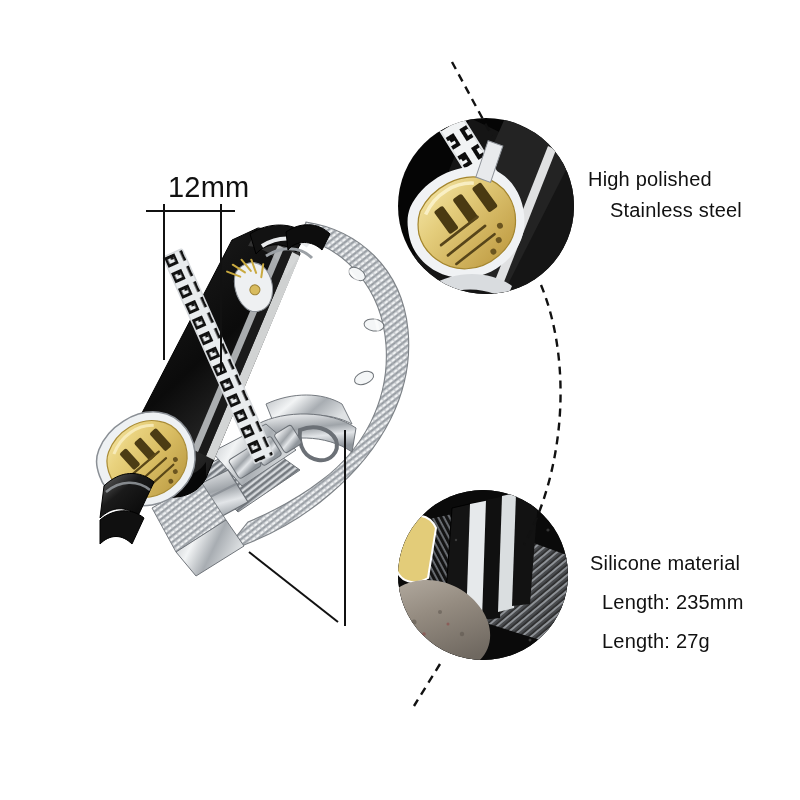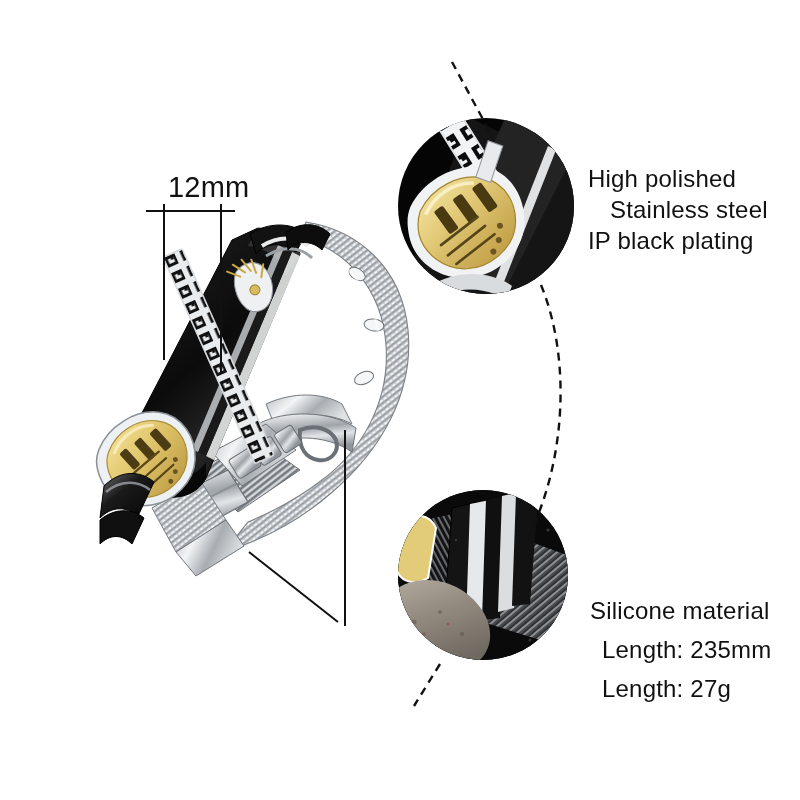--- a/index.html
+++ b/index.html
@@ -19,38 +19,38 @@
   .layer {
     position: absolute;
     left: 0; top: 0;
     width: 800px;
     height: 800px;
   }
   .anno-text {
     position: absolute;
     color: #111111;
     font-family: "Liberation Sans", sans-serif;
-    font-size: 24px;
+    font-size: 20px;
     line-height: 30px;
     white-space: nowrap;
     letter-spacing: 0.2px;
   }
   #dim-label {
     left: 148px;
     top: 172px;
     font-size: 29px;
     margin-left: 20px;
   }
   #spec-right-block {
     left: 588px;
     top: 164px;
   }
   #spec-bottom-block {
     left: 590px;
-    top: 596px;
+    top: 548px;
   }
   #spec-bottom-block .sub {
     margin-left: 12px;
     margin-top: 9px;
   }
   #manual-label {
     left: 168px;
     top: 628px;
   }
   .spec-line { display: block; }
@@ -399,21 +399,20 @@
     <line x1="249" y1="552" x2="338" y2="622" stroke="#111111" stroke-width="2"></line>
 
     <line x1="345" y1="430" x2="345" y2="626" stroke="#111111" stroke-width="2"></line>
   </svg>
 
   <div class="anno-text" id="dim-label">12mm</div>
 
   <div class="anno-text" id="spec-right-block">
     <span class="spec-line">High polished</span>
     <span class="spec-line" style="margin-left:22px;">Stainless steel</span>
-    <span class="spec-line">IP black plating</span>
   </div>
 
   <div class="anno-text" id="spec-bottom-block">
     <span class="spec-line">Silicone material</span>
     <span class="spec-line sub">Length:  235mm</span>
     <span class="spec-line sub">Length: 27g</span>
   </div>
 
 
 </div>

